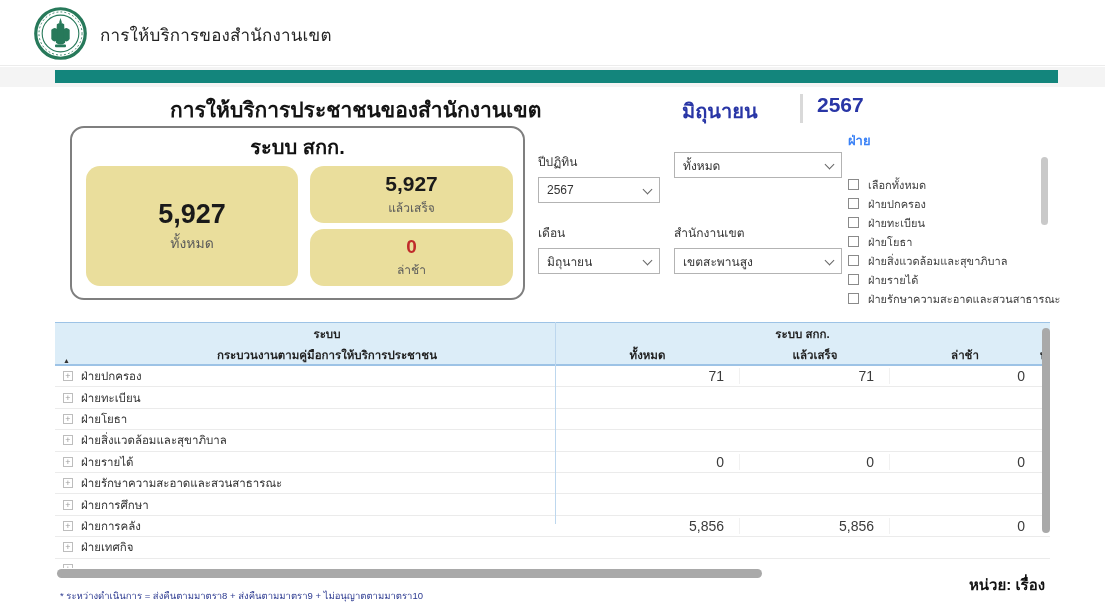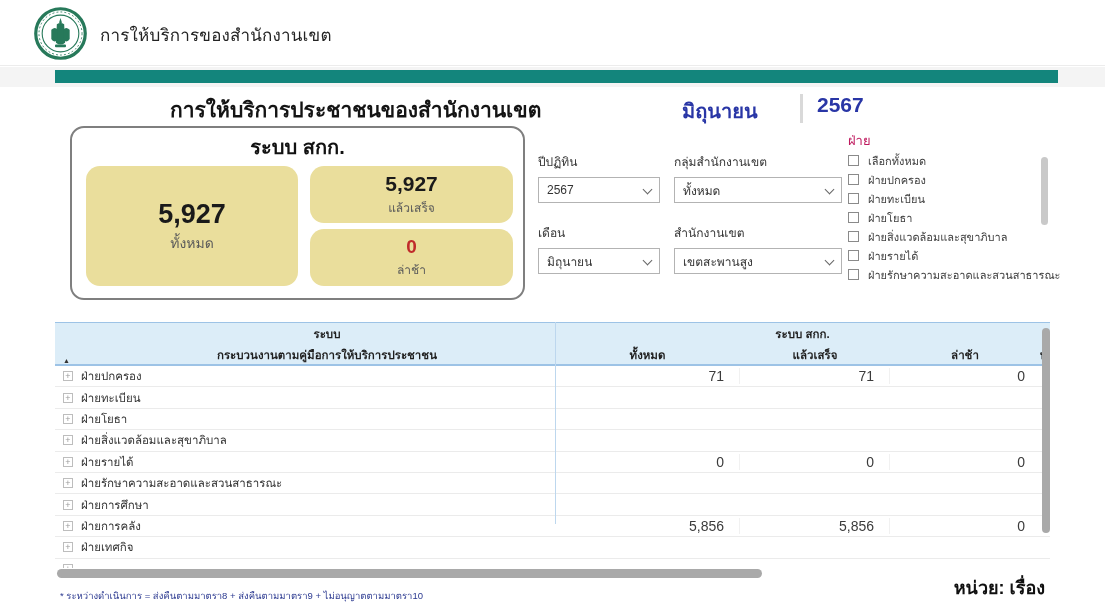--- a/index.html
+++ b/index.html
@@ -36,21 +36,21 @@
 
   
   .filters { position:absolute; left:538px; top:152px; display:grid; grid-template-columns:122px 168px; column-gap:14px; row-gap:20px; }
   .filter-label { font-size:12px; color:#333; margin-bottom:6px; }
   .dropdown { position:relative; height:26px; border:1px solid #b3b3b3; background:#fff; display:flex; align-items:center; padding:0 22px 0 8px; cursor:pointer; }
   .dropdown-value { font-size:12px; color:#333; white-space:nowrap; overflow:hidden; }
   .chevron { position:absolute; right:8px; top:8px; width:7px; height:7px; border-right:1px solid #666; border-bottom:1px solid #666; transform:rotate(45deg); }
 
   
   .section-slicer { position:absolute; left:848px; top:130px; width:230px; }
-  .slicer-title { font-size:13px; color:#be185d; margin-bottom:0; }
+  .slicer-title { font-size:13px; color:#3b82f6; margin-bottom:24px;font-weight:bold; }
   .slicer-item { display:flex; align-items:center; height:19px; cursor:pointer; }
   .checkbox { width:11px; height:11px; border:1px solid #8a8a8a; background:#fff; margin-right:9px; flex:0 0 auto; }
   .slicer-item-label { font-size:11px; color:#404040; white-space:nowrap; }
   .slicer-scrollbar { position:absolute; left:193px; top:27px; width:7px; height:68px; background:#c9c9c9; border-radius:4px; }
 
   
   .matrix { position:absolute; left:55px; top:322px; width:995px; height:246px; overflow:hidden; }
   .thead { position:relative; height:44px; background:var(--table-header-bg,#DCEDF8); border-top:1px solid var(--table-border-blue,#9DC3E6); border-bottom:2px solid var(--table-border-blue,#9DC3E6); }
   .h-row { display:flex; height:21px; }
   .hc { font-size:11.5px; font-weight:700; color:#1f1f1f; display:flex; align-items:center; justify-content:center; }
@@ -67,21 +67,21 @@
   .expander::before { content:"+"; }
   .cell-val { font-size:14px; color:#3b3b3b; text-align:right; }
   .cv2 { width:185px; padding-right:15px; border-right:1px solid #f1f1f1; }
   .cv3 { width:150px; padding-right:15px; border-right:1px solid #f1f1f1; }
   .cv4 { width:150px; padding-right:15px; }
   .v-scrollbar { position:absolute; left:987px; top:6px; width:8px; height:205px; background:#a9a9a9; border-radius:4px; }
   .h-scrollbar { position:absolute; left:57px; top:569px; width:705px; height:9px; background:#a9a9a9; border-radius:5px; }
 
   
   .footnote { position:absolute; left:60px; top:588px; font-size:9.5px; color:var(--note-blue,#2B3990); }
-  .unit-label { position:absolute; right:60px; top:573px; font-size:18px; font-weight:700; color:#101010; }
+  .unit-label { position:absolute; right:60px; top:573px; font-size:15px; font-weight:700; color:#101010; }
 </style>
 </head>
 <body>
 
 <div id="app">
 
   <div class="app-header">
     <svg class="logo" viewBox="0 0 60 60">
       <circle cx="30" cy="30" r="27" fill="#fff" stroke="#27795A" stroke-width="3.5"></circle>
       <circle cx="30" cy="30" r="20" fill="#fff" stroke="#27795A" stroke-width="1.2"></circle>
@@ -123,21 +123,20 @@
 
       <div>
         <div class="filter-label">ปีปฏิทิน</div>
         <div class="dropdown">
           <span class="dropdown-value">2567</span>
           <span class="chevron"></span>
         </div>
       </div>
 
       <div>
-        <div class="filter-label">กลุ่มสำนักงานเขต</div>
         <div class="dropdown">
           <span class="dropdown-value">ทั้งหมด</span>
           <span class="chevron"></span>
         </div>
       </div>
 
       <div>
         <div class="filter-label">เดือน</div>
         <div class="dropdown">
           <span class="dropdown-value">มิถุนายน</span>

